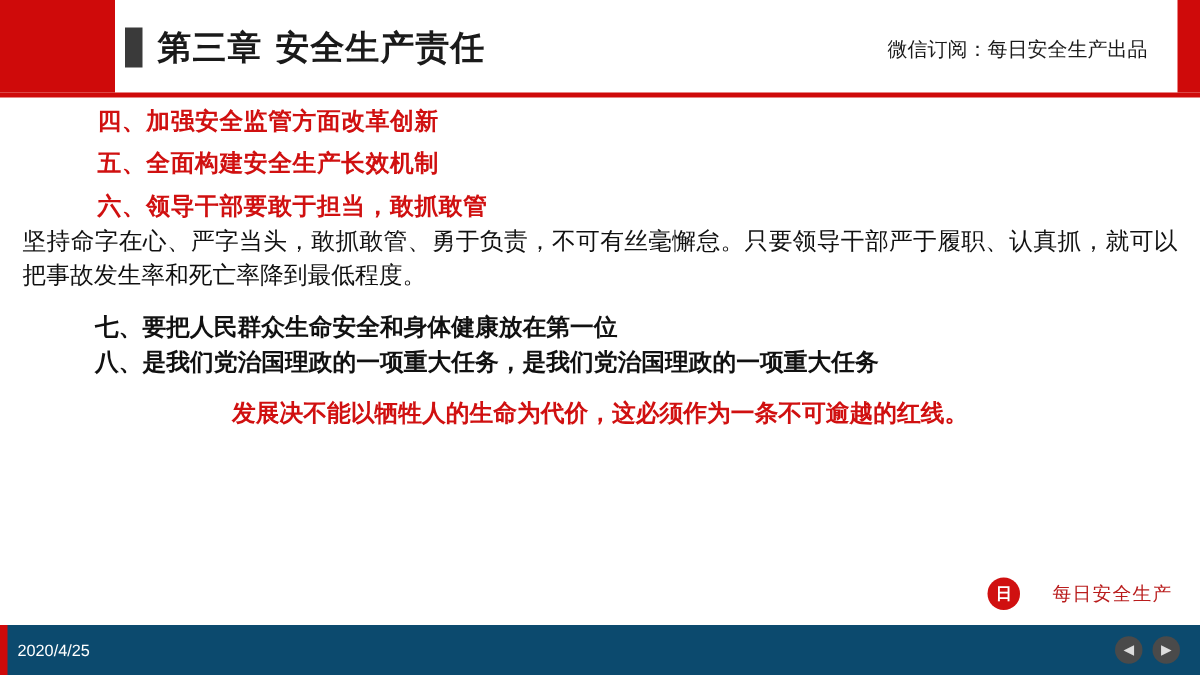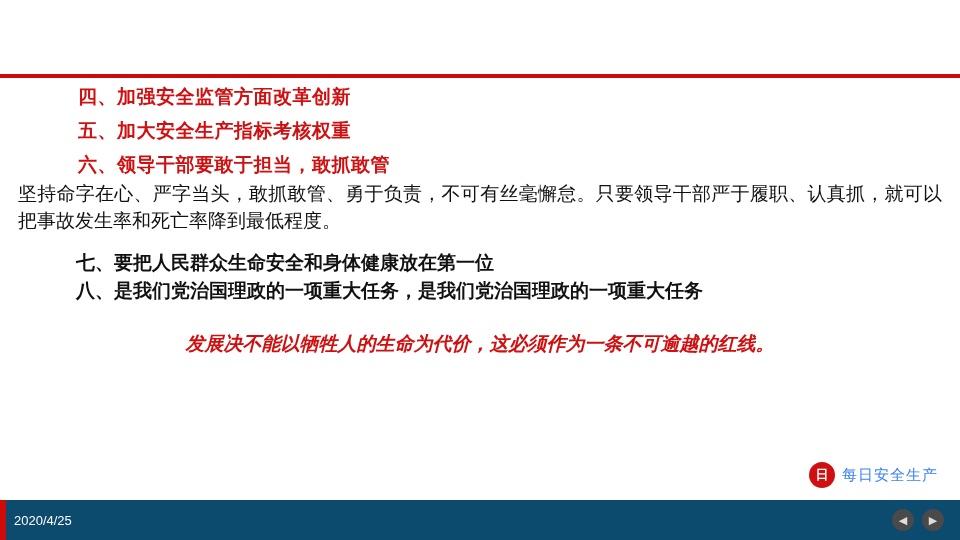--- a/index.html
+++ b/index.html
@@ -87,23 +87,22 @@
     font-weight: bold;
     margin-left: 58px;
     line-height: 1.5;
     font-family: "DejaVu Sans", "Liberation Sans", sans-serif;
   }
   .footnote {
     color: #d01010;
     font-weight: bold;
     font-size: 19px;
     text-align: center;
-    margin-top: 26px;
-    font-family: "DejaVu Sans", "Liberation Sans", sans-serif;
-    font-style: italic;
+    margin-top: 13px;
+    font-family: "DejaVu Sans", "Liberation Sans", sans-serif;
   }
   .gap-sm { height: 6px; }
   .gap-md { height: 10px; }
 
   
   .bottom-bar {
     position: absolute; left: 0; bottom: 0;
     width: 960px; height: 40px;
     background: #0c4a6e;
   }
@@ -139,40 +138,48 @@
   }
   .wm-circle {
     width: 26px; height: 26px;
     border-radius: 50%;
     background: #d01010;
     display: flex; align-items: center; justify-content: center;
     color: #ffffff; font-size: 13px; font-weight: bold;
     font-family: "DejaVu Sans", "Liberation Sans", sans-serif;
   }
   .wm-text {
-    color: #3b82f6;
+    color: #b91c1c;
     font-size: 15px;
     font-family: Liberation Serif, serif;
     letter-spacing: 1px;
+    margin-left: 19px;
   }
 </style>
 </head>
 <body>
 
 <div class="slide">
 
+  <div class="header">
+    <div class="top-bar-left"></div>
+    <div class="top-bar-right"></div>
+    <div class="chapter-mark"></div>
+    <div class="chapter-title">第三章  安全生产责任</div>
+    <div class="wechat-note">微信订阅：每日安全生产出品</div>
+  </div>
   <div class="header-rule"></div>
 
   <div class="content">
 
     <div class="sec-head">四、加强安全监管方面改革创新</div>
 
     <div class="gap-sm"></div>
 
-    <div class="sec-head">五、加大安全生产指标考核权重</div>
+    <div class="sec-head">五、全面构建安全生产长效机制</div>
 
     <div class="gap-sm"></div>
 
     <div class="sec-head">六、领导干部要敢于担当，敢抓敢管</div>
     <div class="para">坚持命字在心、严字当头，敢抓敢管、勇于负责，不可有丝毫懈怠。只要领导干部严于履职、认真抓，就可以把事故发生率和死亡率降到最低程度。</div>
 
     <div class="gap-md"></div>
 
     <div class="bold-item">七、要把人民群众生命安全和身体健康放在第一位</div>
     <div class="bold-item">八、是我们党治国理政的一项重大任务，是我们党治国理政的一项重大任务</div>

